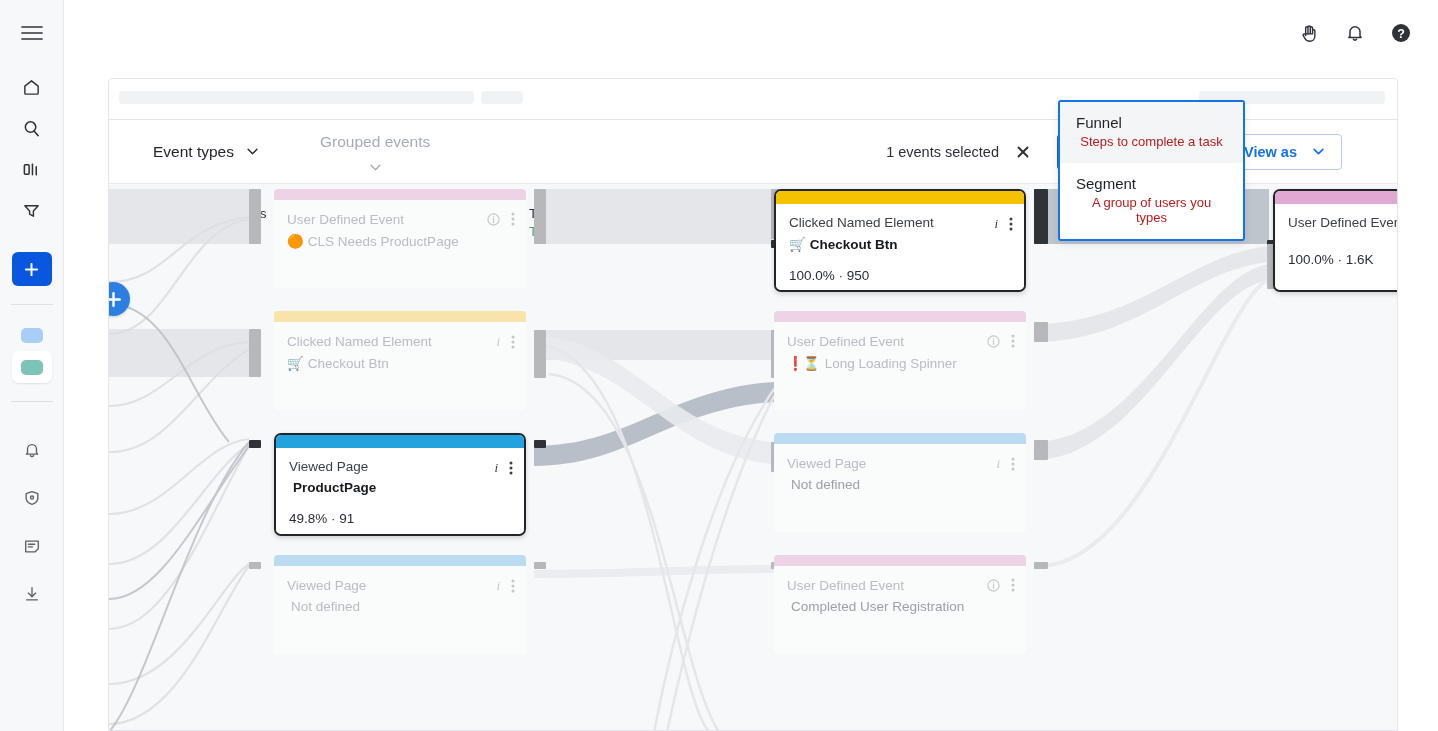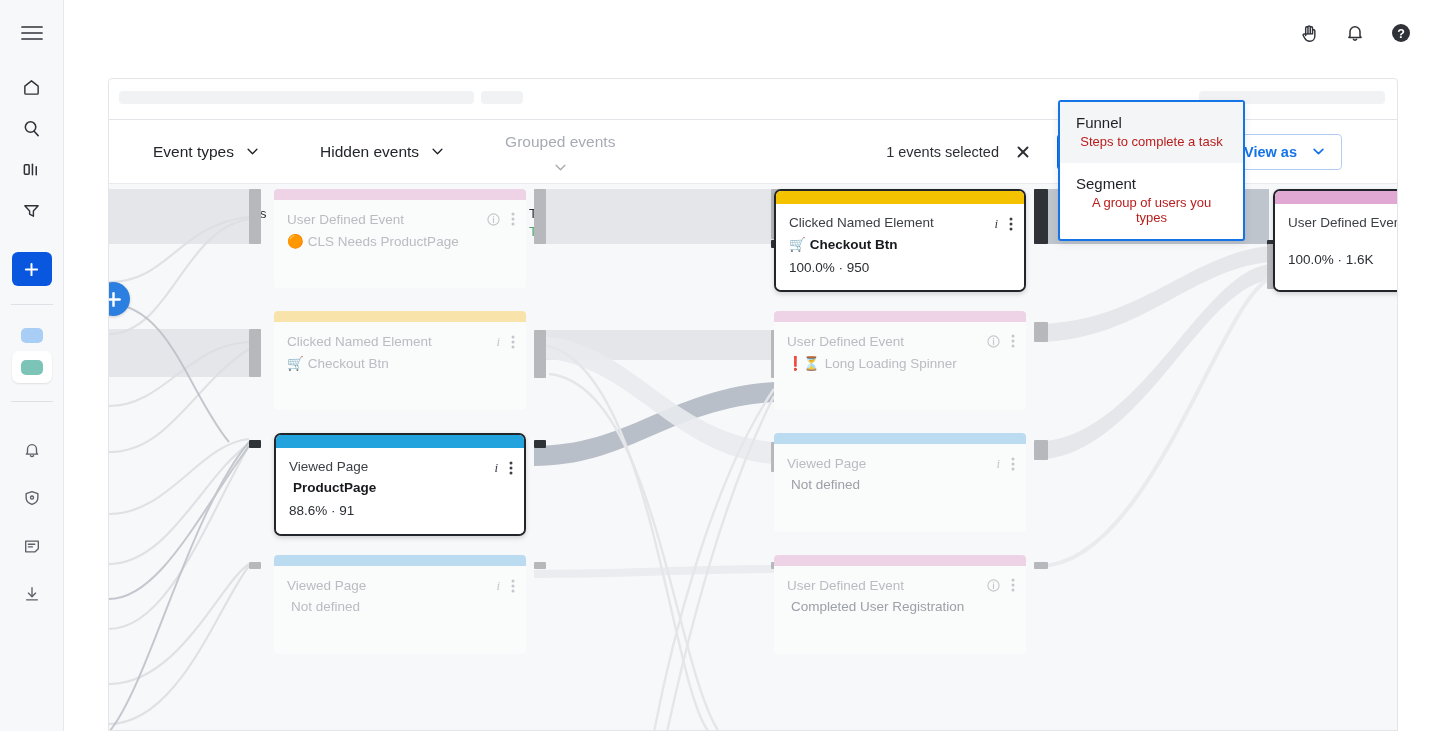--- a/index.html
+++ b/index.html
@@ -122,21 +122,21 @@
 
   
   .card {
     position: absolute; width: 252px; border-radius: 4px; overflow: hidden;
     background: #fafbfb; z-index: 10;
   }
   .card .stripe { height: 11px; width: 100%; }
   .card .body { padding: 12px 13px 10px 13px; height: 88px; position: relative; background: #fafbfb; }
   .c-type { font-size: 13.5px; color: #b9bcc2; margin-bottom: 6px; }
   .c-name { font-size: 13.5px; color: #b9bcc2; display: flex; align-items: center; gap: 4px; }
-  .c-stats { font-size: 13.5px; color: #b9bcc2; margin-top: 8px; }
+  .c-stats { font-size: 13.5px; color: #b9bcc2; margin-top: 16px; }
   .c-icons { position: absolute; right: 11px; top: 12px; display: flex; align-items: center; gap: 11px; }
   .ic-i { font-family: "Liberation Serif", serif; font-style: italic; font-size: 13px; color: #c3c6cb; cursor: pointer; }
   .ic-kebab { color: #c3c6cb; cursor: pointer; line-height: 0; }
   .ic-info { color: #c3c6cb; cursor: pointer; line-height: 0; }
 
   .card.selected {
     background: #ffffff; border: 2px solid #22252a; border-radius: 7px;
     box-shadow: 0 2px 5px rgba(0,0,0,.16); z-index: 14;
   }
   .card.selected .body { background: #fff; height: 86px; padding-top: 11px; }
@@ -270,26 +270,20 @@
       <div class="sk sk1"></div>
       <div class="sk sk2"></div>
       <div class="sk sk3"></div>
     </div>
     <div class="panel-div"></div>
 
     <div class="toolbar">
       <div class="tb-left">
         <div class="tb-item">
           <span>Event types</span>
-          <svg class="chev" viewBox="0 0 12 8">
-              <path d="M1 1.5 6 6.5 11 1.5" fill="none" stroke="#22252a" stroke-width="1.6" stroke-linecap="round" stroke-linejoin="round"></path>
-            </svg>
-        </div>
-        <div class="tb-item">
-          <span>Hidden events</span>
           <svg class="chev" viewBox="0 0 12 8">
               <path d="M1 1.5 6 6.5 11 1.5" fill="none" stroke="#22252a" stroke-width="1.6" stroke-linecap="round" stroke-linejoin="round"></path>
             </svg>
         </div>
         <div class="tb-item muted">
           <span>Grouped events</span>
           <svg class="chev" viewBox="0 0 12 8">
               <path d="M1 1.5 6 6.5 11 1.5" fill="none" stroke="#a7abb3" stroke-width="1.6" stroke-linecap="round" stroke-linejoin="round"></path>
             </svg>
         </div>
@@ -478,21 +472,21 @@
                   <circle cx="2" cy="2" r="1.5" fill="#3c4046"></circle>
                   <circle cx="2" cy="7" r="1.5" fill="#3c4046"></circle>
                   <circle cx="2" cy="12" r="1.5" fill="#3c4046"></circle>
                 </svg></span>
           </div>
           <div class="c-type">Viewed Page</div>
           <div class="c-name">
               <span></span>
               <span>ProductPage</span>
             </div>
-          <div class="c-stats">88.6% · 91</div>
+          <div class="c-stats">49.8% · 91</div>
         </div>
       </div>
 
       <div class="card" style="left:165px;top:371px">
         <div class="stripe" style="background:#bbdcf0"></div>
         <div class="body">
           <div class="c-icons">
             <span class="ic-i">i</span>
             <span class="ic-kebab"><svg width="4" height="14" viewBox="0 0 4 14">
                   <circle cx="2" cy="2" r="1.5" fill="#c3c6cb"></circle>

